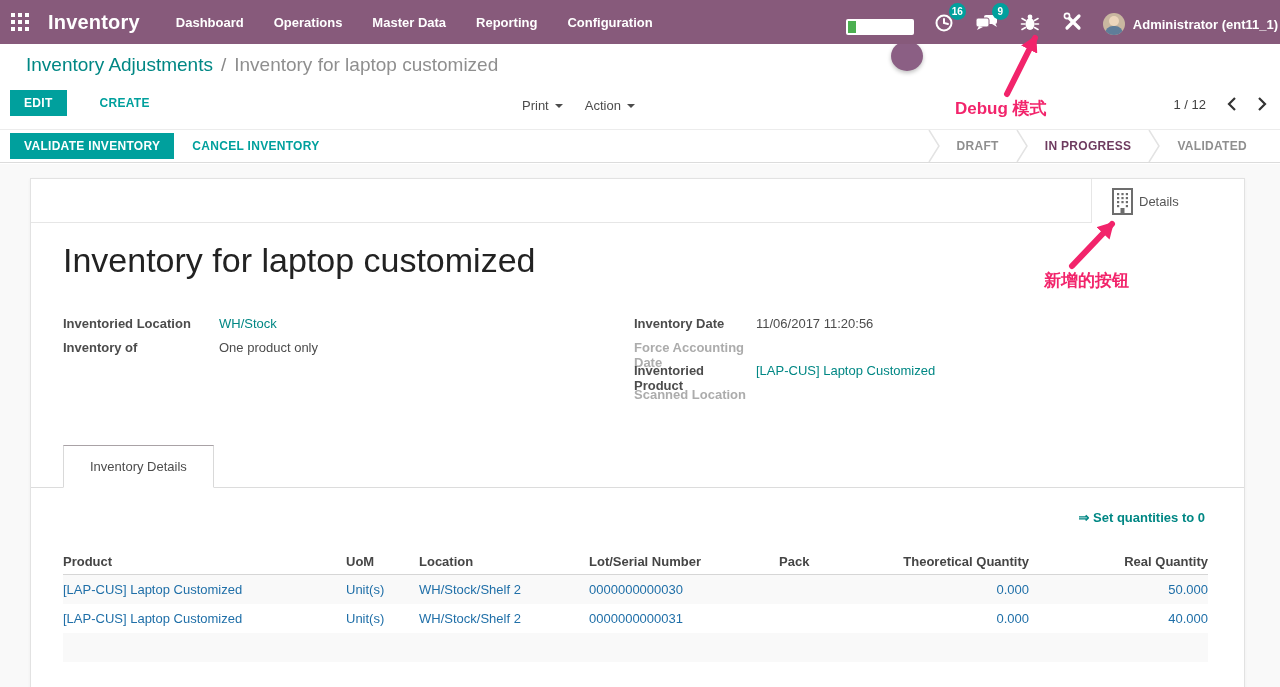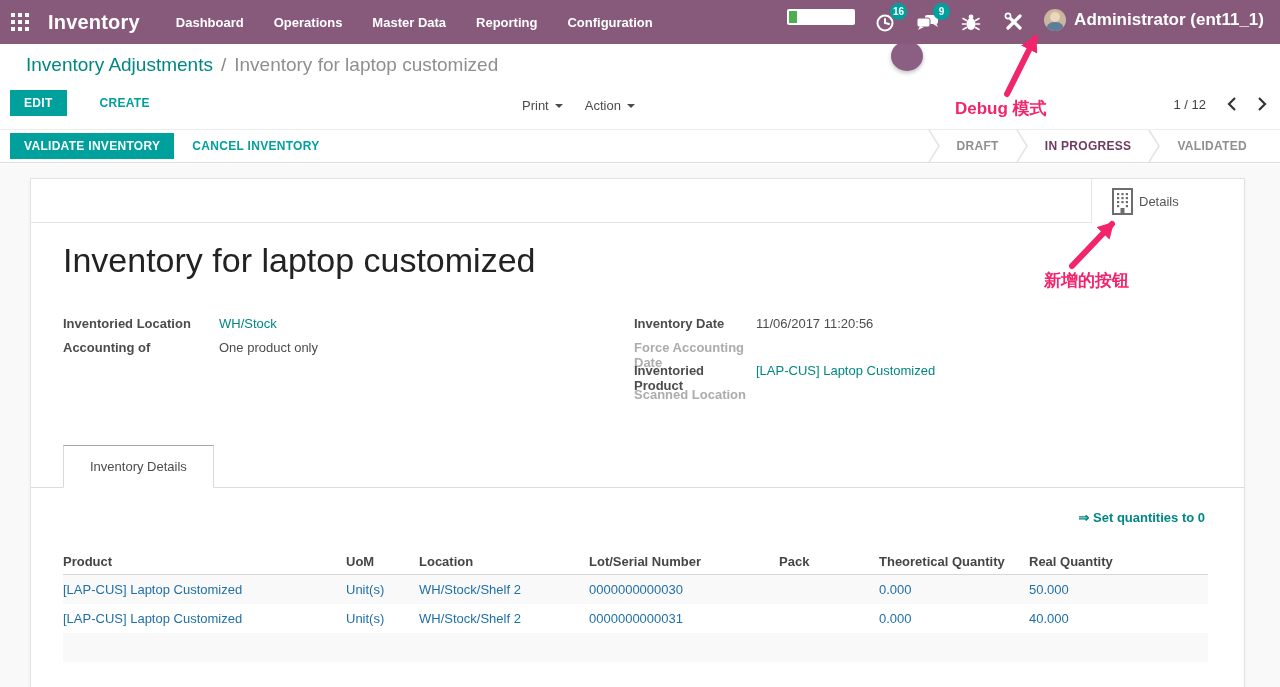--- a/index.html
+++ b/index.html
@@ -7,29 +7,29 @@
   body { position:relative; overflow:hidden; background:#fff;
          font-family:"Liberation Sans", sans-serif; color:#4c4c4c; }
 
   
   .navbar { position:absolute; left:0; top:0; right:0; height:44px;
             background:#875A7B; display:flex; align-items:center; z-index:30; }
   .apps-btn { width:40px; height:44px; display:flex; align-items:center; justify-content:center; cursor:pointer; }
   .brand { color:#fff; font-size:20px; font-weight:bold; margin-left:8px; margin-right:36px; letter-spacing:.2px; }
   .nav-menu { display:flex; align-items:center; gap:30px; list-style:none; }
   .nav-menu li { color:#fff; font-size:13px; font-weight:600; cursor:pointer; }
-  .nav-right { margin-left:auto; display:flex; align-items:flex-start; gap:17px; padding-right:16px; }
+  .nav-right { margin-left:auto; display:flex; align-items:flex-end; gap:17px; padding-right:2px; }
   .usagebar { width:68px; height:16px; background:#fff; border-radius:2px; padding:2px; }
   .usagebar .fill { width:8px; height:100%; background:#4caf50; }
   .ico-wrap { position:relative; width:26px; height:26px; display:flex; align-items:center; justify-content:center; cursor:pointer; }
   .badge { position:absolute; top:-6px; right:-9px; min-width:17px; height:17px; border-radius:9px;
            background:#00A09D; color:#fff; font-size:10px; font-weight:bold;
            display:flex; align-items:center; justify-content:center; padding:0 3px; }
   .user { display:flex; align-items:center; gap:8px; cursor:pointer; }
-  .user .name { color:#fff; font-size:17px; font-weight:600; }
+  .user .name { color:#fff; font-size:13px; font-weight:600; }
   .avatar { width:22px; height:22px; border-radius:50%; background:#c9b7a0; overflow:hidden; position:relative; }
   .avatar::before { content:""; position:absolute; left:6px; top:3px; width:10px; height:10px; border-radius:50%; background:#ecd6bc; }
   .avatar::after  { content:""; position:absolute; left:2px; top:13px; width:18px; height:12px; border-radius:8px 8px 0 0; background:#5f7d99; }
 
   
   .crumb-row { position:absolute; left:0; top:44px; right:0; height:42px; display:flex; align-items:center; padding-left:26px; background:#fff; }
   .crumb-row .parent { color:#008784; font-size:19px; cursor:pointer; }
   .crumb-row .sep { color:#888; font-size:19px; margin:0 8px; }
   .crumb-row .current { color:#8f8f8f; font-size:19px; }
 
@@ -79,21 +79,21 @@
 
   .notebook { position:absolute; left:0; right:0; top:266px; height:43px; border-bottom:1px solid #dcdcdc; }
   .tab { position:absolute; left:32px; top:0; height:43px; line-height:42px; padding:0 26px; background:#fff;
          border:1px solid #d9d9d9; border-top:1px solid #a9a2a6; border-bottom:1px solid #fff; font-size:13px; color:#4c4c4c; cursor:pointer; }
 
   .set-qty { position:absolute; top:331px; right:39px; font-size:13px; font-weight:bold; color:#008784; cursor:pointer; }
 
   .o-table { position:absolute; left:32px; right:36px; top:369px; font-size:13px; }
   .trow { display:grid; grid-template-columns:283px 73px 170px 190px 100px 150px 1fr; align-items:center; height:29px; }
   .trow.head { height:27px; font-weight:bold; color:#454545; border-bottom:1px solid #d6d6d6; }
-  .trow .num { text-align:left; }
+  .trow .num { text-align:right; }
   .trow .cell { overflow:hidden; white-space:nowrap; }
   .trow.r-odd { background:#f9f9f9; }
   .trow.data .cell { color:#1f6fa8; cursor:pointer; }
 
   
   .ann-dot { position:absolute; left:891px; top:41px; width:32px; height:30px; border-radius:50%;
              background:#8b5f84; box-shadow:0 2px 4px rgba(0,0,0,.25); z-index:25; }
   .ann-text { position:absolute; font-size:17px; font-weight:bold; color:#F2246B; z-index:40; white-space:nowrap;
               text-shadow:-1px -1px 0 #fff, 1px -1px 0 #fff, -1px 1px 0 #fff, 1px 1px 0 #fff, 0 0 4px #fff; }
   .ann-arrow { position:absolute; z-index:40; overflow:visible; }
@@ -260,21 +260,21 @@
 
     <div class="o-title">Inventory for laptop customized</div>
 
     <div class="fields">
       <div class="fcol-l">
         <div class="frow">
           <span class="flabel">Inventoried Location</span>
           <span class="fval link">WH/Stock</span>
         </div>
         <div class="frow">
-          <span class="flabel">Accounting of</span>
+          <span class="flabel">Inventory of</span>
           <span class="fval">One product only</span>
         </div>
       </div>
       <div class="fcol-r">
         <div class="frow">
           <span class="flabel">Inventory Date</span>
           <span class="fval">11/06/2017 11:20:56</span>
         </div>
         <div class="frow">
           <span class="flabel muted">Force Accounting Date</span>

